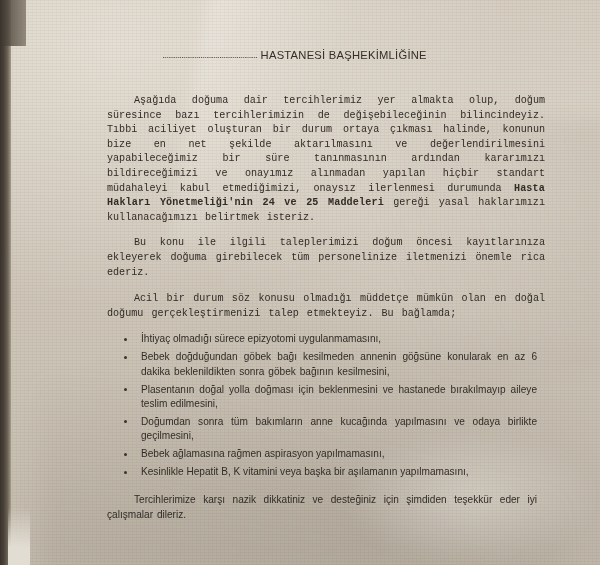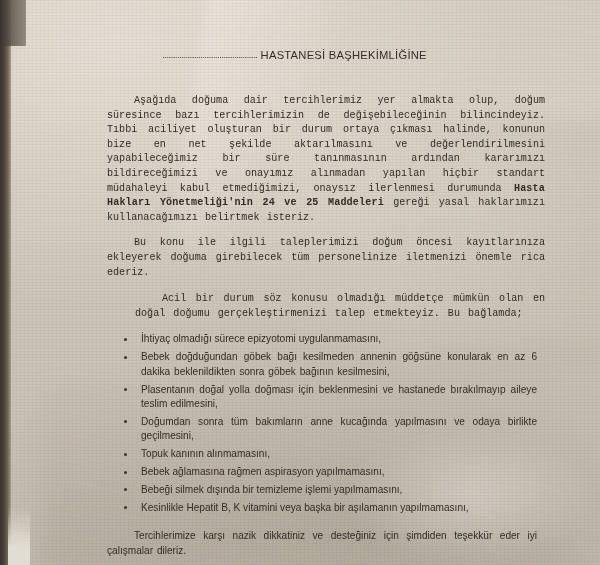--- a/index.html
+++ b/index.html
@@ -200,30 +200,28 @@
       <span class="leader">..................................................</span>
       <span>HASTANESİ BAŞHEKİMLİĞİNE</span>
     </div>
 
     <div class="body-block" style="top:94px;">
 
       <p class="para loose2"><span>Aşağıda doğuma dair tercihlerimiz yer almakta olup, doğum süresince bazı tercihlerimizin de değişebileceğinin bilincindeyiz. Tıbbi aciliyet oluşturan bir durum ortaya çıkması halinde, konunun bize en net şekilde aktarılmasını ve değerlendirilmesini yapabileceğimiz bir süre tanınmasının ardından kararımızı bildireceğimizi ve onayımız alınmadan yapılan hiçbir standart müdahaleyi kabul etmediğimizi, onaysız ilerlenmesi durumunda </span><b>Hasta Hakları Yönetmeliği'nin 24 ve 25 Maddeleri</b><span> gereği yasal haklarımızı kullanacağımızı belirtmek isteriz.</span></p>
 
       <p class="para" style="margin-top:0;">Bu konu ile ilgili taleplerimizi doğum öncesi kayıtlarınıza ekleyerek doğuma girebilecek tüm personelinize iletmenizi önemle rica ederiz.</p>
 
-      <p class="para loose" style="margin-top:12px;margin-left:28px;">Acil bir durum söz konusu olmadığı müddetçe mümkün olan en doğal doğumu gerçekleştirmenizi talep etmekteyiz. Bu bağlamda;</p>
+      <p class="para loose" style="margin-top:12px;">Acil bir durum söz konusu olmadığı müddetçe mümkün olan en doğal doğumu gerçekleştirmenizi talep etmekteyiz. Bu bağlamda;</p>
 
       <ul class="prefs">
         <li>İhtiyaç olmadığı sürece epizyotomi uygulanmamasını,</li>
         <li class="loose2">Bebek doğduğundan göbek bağı kesilmeden annenin göğsüne konularak en az 6 dakika beklenildikten sonra göbek bağının kesilmesini,</li>
         <li>Plasentanın doğal yolla doğması için beklenmesini ve hastanede bırakılmayıp aileye teslim edilmesini,</li>
         <li>Doğumdan sonra tüm bakımların anne kucağında yapılmasını ve odaya birlikte geçilmesini,</li>
-        <li>Topuk kanının alınmamasını,</li>
         <li>Bebek ağlamasına rağmen aspirasyon yapılmamasını,</li>
-        <li>Bebeği silmek dışında bir temizleme işlemi yapılmamasını,</li>
         <li>Kesinlikle Hepatit B, K vitamini veya başka bir aşılamanın yapılmamasını,</li>
       </ul>
 
       <p class="tail loose2" style="margin-top:14px;">Tercihlerimize karşı nazik dikkatiniz ve desteğiniz için şimdiden teşekkür eder iyi çalışmalar dileriz.</p>
 
     </div>
   </div>
 
   <div class="grain"></div>
   <div class="edge-dark"></div>

